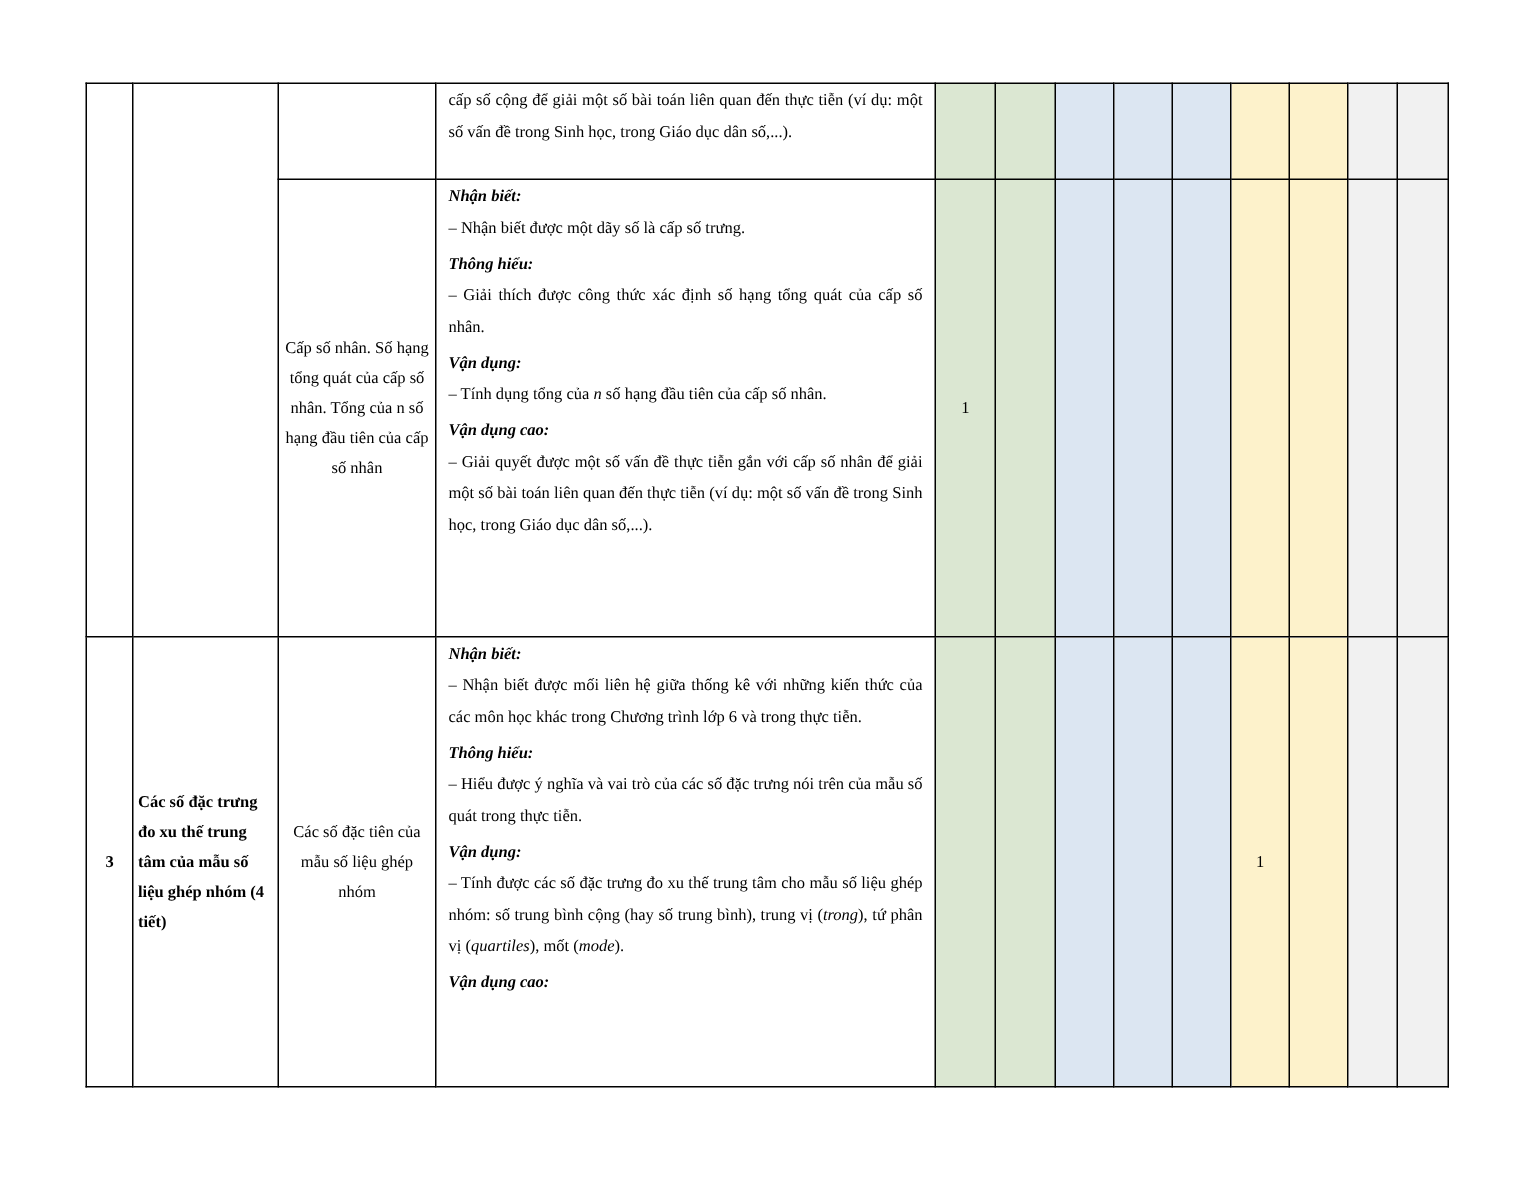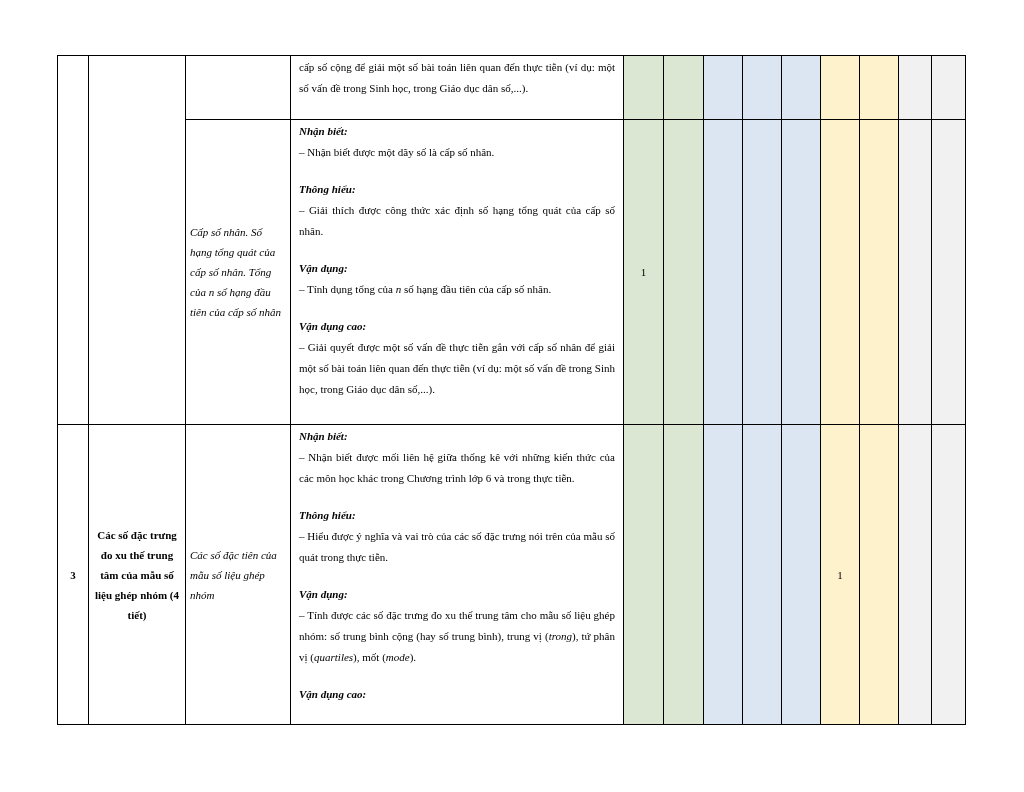--- a/index.html
+++ b/index.html
@@ -26,40 +26,39 @@
 
   tr.r1 { height: 64px; }
   tr.r2 { height: 305px; }
   tr.r3 { height: 300px; }
 
   td.num {
     text-align: center; vertical-align: middle;
     font-weight: bold;
   }
   td.topic {
-    text-align: center; vertical-align: middle;
+    text-align: left; vertical-align: middle;
     font-weight: bold;
     line-height: 20px;
     padding: 2px 3px;
   }
   td.content {
-    vertical-align: middle;
-    font-style: italic;
+    text-align: center; vertical-align: middle;
     line-height: 20px;
     padding: 2px 4px;
   }
   td.desc {
     padding: 1px 8px 2px 8px;
     line-height: 21px;
   }
   td.desc .h {
     font-weight: bold;
     font-style: italic;
     text-align: left;
-    margin-top: 16px;
+    margin-top: 3px;
   }
   td.desc .h:first-child { margin-top: 0; font-family: Liberation Serif, serif; }
   td.desc .para { text-align: justify; }
 
   td.score {
     text-align: center; vertical-align: middle;
   }
   td.score.green  { background: var(--green,  #dbe7d2); }
   td.score.blue   { background: var(--blue,   #dce6f2); }
   td.score.yellow { background: var(--yellow, #fdf2cb); }
@@ -102,21 +101,21 @@
       <td class="score yellow"></td>
       <td class="score yellow"></td>
       <td class="score gray"></td>
       <td class="score gray"></td>
     </tr>
 
     <tr class="r2">
       <td class="content">Cấp số nhân. Số hạng tổng quát của cấp số nhân. Tổng của n số hạng đầu tiên của cấp số nhân</td>
       <td class="desc">
         <p class="h">Nhận biết:</p>
-        <p class="para">– Nhận biết được một dãy số là cấp số nhân.</p>
+        <p class="para">– Nhận biết được một dãy số là cấp số trưng.</p>
         <p class="h">Thông hiểu:</p>
         <p class="para">– Giải thích được công thức xác định số hạng tổng quát của cấp số nhân.</p>
         <p class="h">Vận dụng:</p>
         <p class="para"><span>– Tính dụng tổng của </span><i>n</i><span> số hạng đầu tiên của cấp số nhân.</span></p>
         <p class="h">Vận dụng cao:</p>
         <p class="para">– Giải quyết được một số vấn đề thực tiễn gắn với cấp số nhân để giải một số bài toán liên quan đến thực tiễn (ví dụ: một số vấn đề trong Sinh học, trong Giáo dục dân số,...).</p>
       </td>
       <td class="score green">1</td>
       <td class="score green"></td>
       <td class="score blue"></td>

